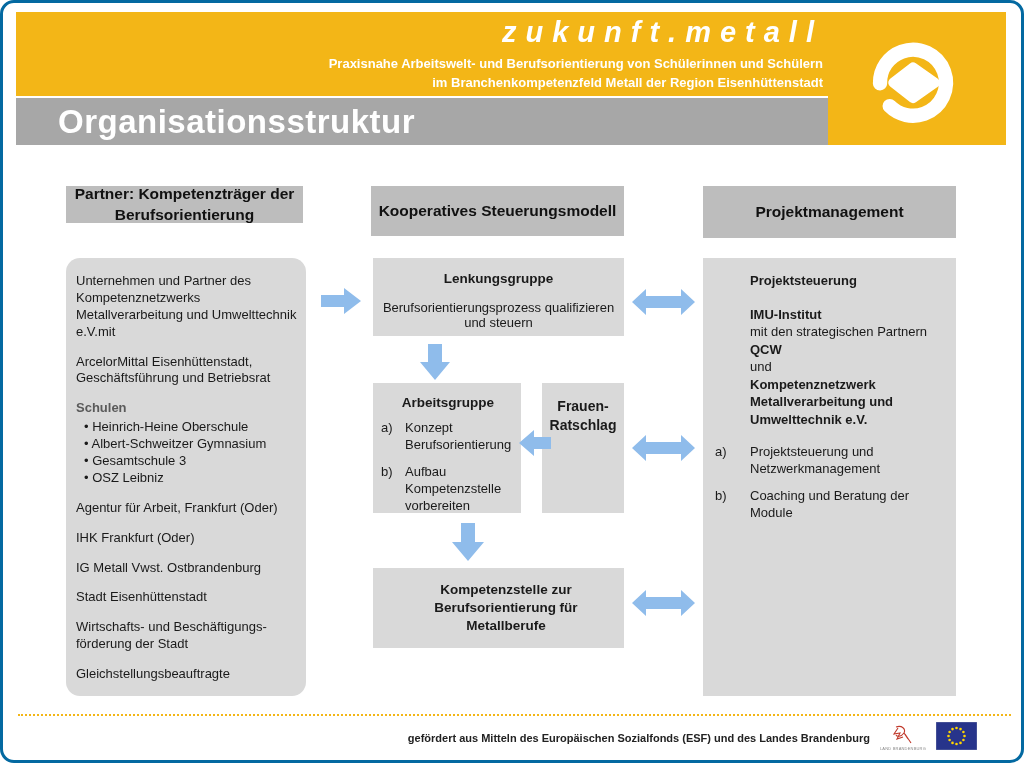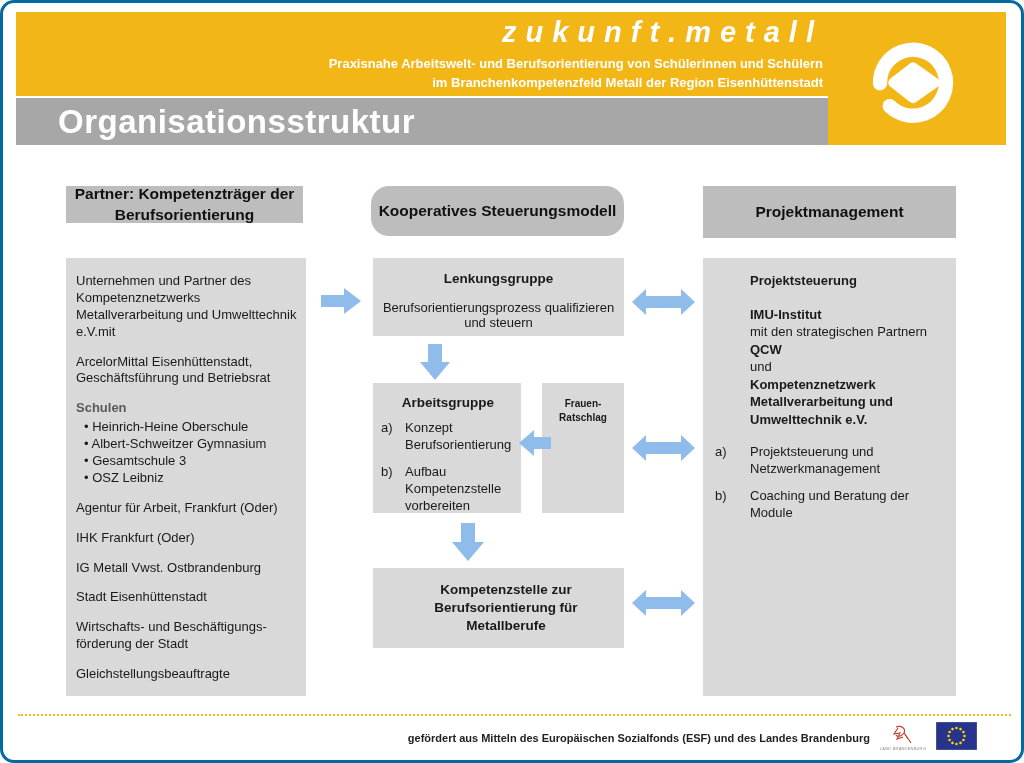--- a/index.html
+++ b/index.html
@@ -28,21 +28,21 @@
   .left-box .schulen-label{font-weight:bold;color:#5a5a5a;margin-bottom:2px;}
   .left-box ul{list-style:none;margin:0 0 13px 0;padding:0 0 0 8px;}
   .left-box li{margin:0;}
 
   .lenkung{padding:13px 8px 0 8px;text-align:center;}
   .lenkung .bt{font-weight:bold;font-size:13.5px;margin-bottom:14px;}
   .arbeits{padding:12px 6px 0 8px;}
   .arbeits .bt{font-weight:bold;font-size:13.5px;text-align:center;margin-bottom:10px;}
   .item-row{display:flex;margin-bottom:10px;line-height:1.3;}
   .item-row .lbl{width:24px;flex:none;}
-  .frauen{padding:14px 4px 1px 4px;text-align:center;font-weight:bold;font-size:10px;line-height:1.35;}
+  .frauen{padding:14px 4px 1px 4px;text-align:center;font-weight:bold;font-size:14px;line-height:1.35;}
   .kompetenz{padding:13px 10px 0 25px;text-align:center;font-weight:bold;font-size:13.5px;line-height:1.35;}
 
   .right-box{padding:14px 12px 0 12px;line-height:1.35;}
   .right-box .bt{font-weight:bold;margin:0 0 16px 35px;}
   .right-box .partners{margin:0 0 16px 35px;}
   .right-box .partners div{margin:0;}
   .right-box .b{font-weight:bold;}
   .right-box .item-row .lbl{width:35px;}
 
   
@@ -77,24 +77,24 @@
       <div>im Branchenkompetenzfeld Metall der Region Eisenhüttenstadt</div>
     </div>
   </div>
   <div class="title-bar">
     <span class="t">Organisationsstruktur</span>
   </div>
 
   <div class="diagram">
 
     <div class="hdr" style="left:63px;top:8px;width:237px;height:37px;">Partner: Kompetenzträger der Berufsorientierung</div>
-    <div class="hdr" style="left:368px;top:8px;width:253px;height:50px;border-radius:18px;">Kooperatives Steuerungsmodell</div>
+    <div class="hdr" style="left:368px;top:8px;width:253px;height:50px;">Kooperatives Steuerungsmodell</div>
     <div class="hdr" style="left:700px;top:8px;width:253px;height:52px;">Projektmanagement</div>
 
-    <div class="gbox left-box" style="left:63px;top:80px;width:240px;height:438px;">
+    <div class="gbox left-box" style="left:63px;top:80px;width:240px;height:438px;border-radius:14px;">
       <p>Unternehmen und Partner des Kompetenznetzwerks Metallverarbeitung und Umwelttechnik e.V.mit</p>
       <p>ArcelorMittal Eisenhüttenstadt, Geschäftsführung und Betriebsrat</p>
       <div class="schulen-label">Schulen</div>
       <ul>
         <li><span>•</span> <span>Heinrich-Heine Oberschule</span></li>
         <li><span>•</span> <span>Albert-Schweitzer Gymnasium</span></li>
         <li><span>•</span> <span>Gesamtschule 3</span></li>
         <li><span>•</span> <span>OSZ Leibniz</span></li>
       </ul>
       <p>Agentur für Arbeit, Frankfurt (Oder)</p>

